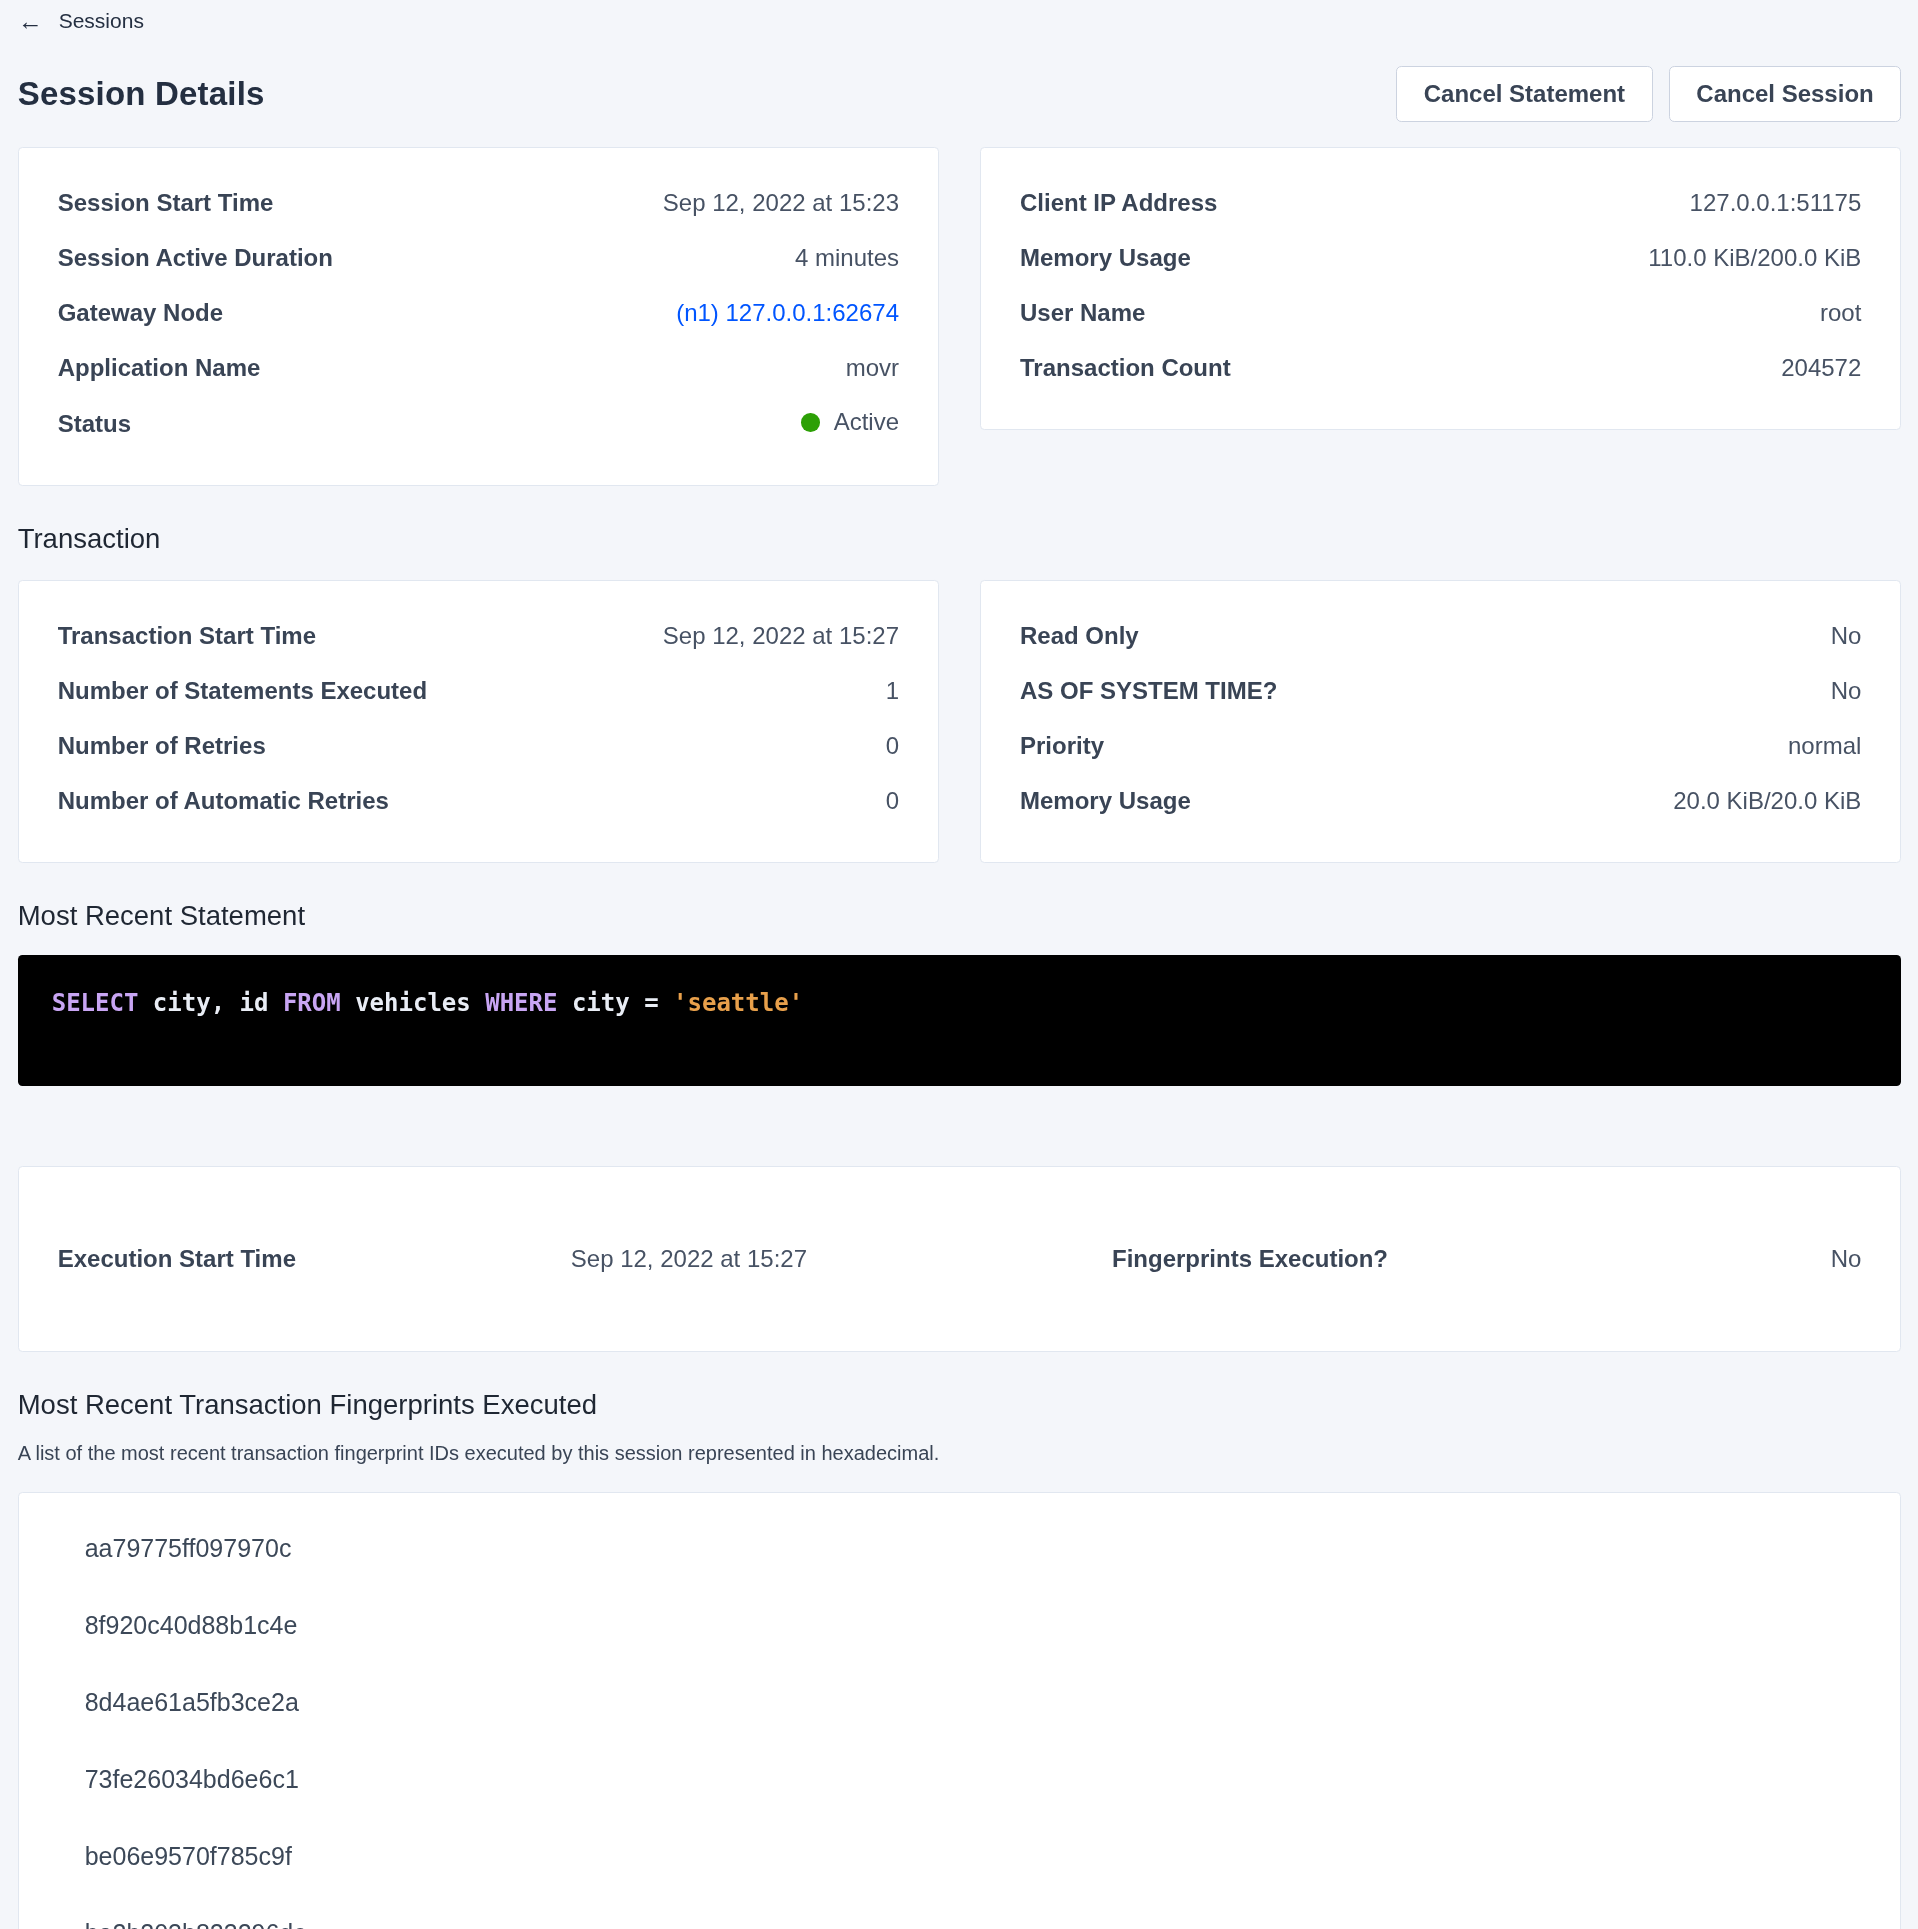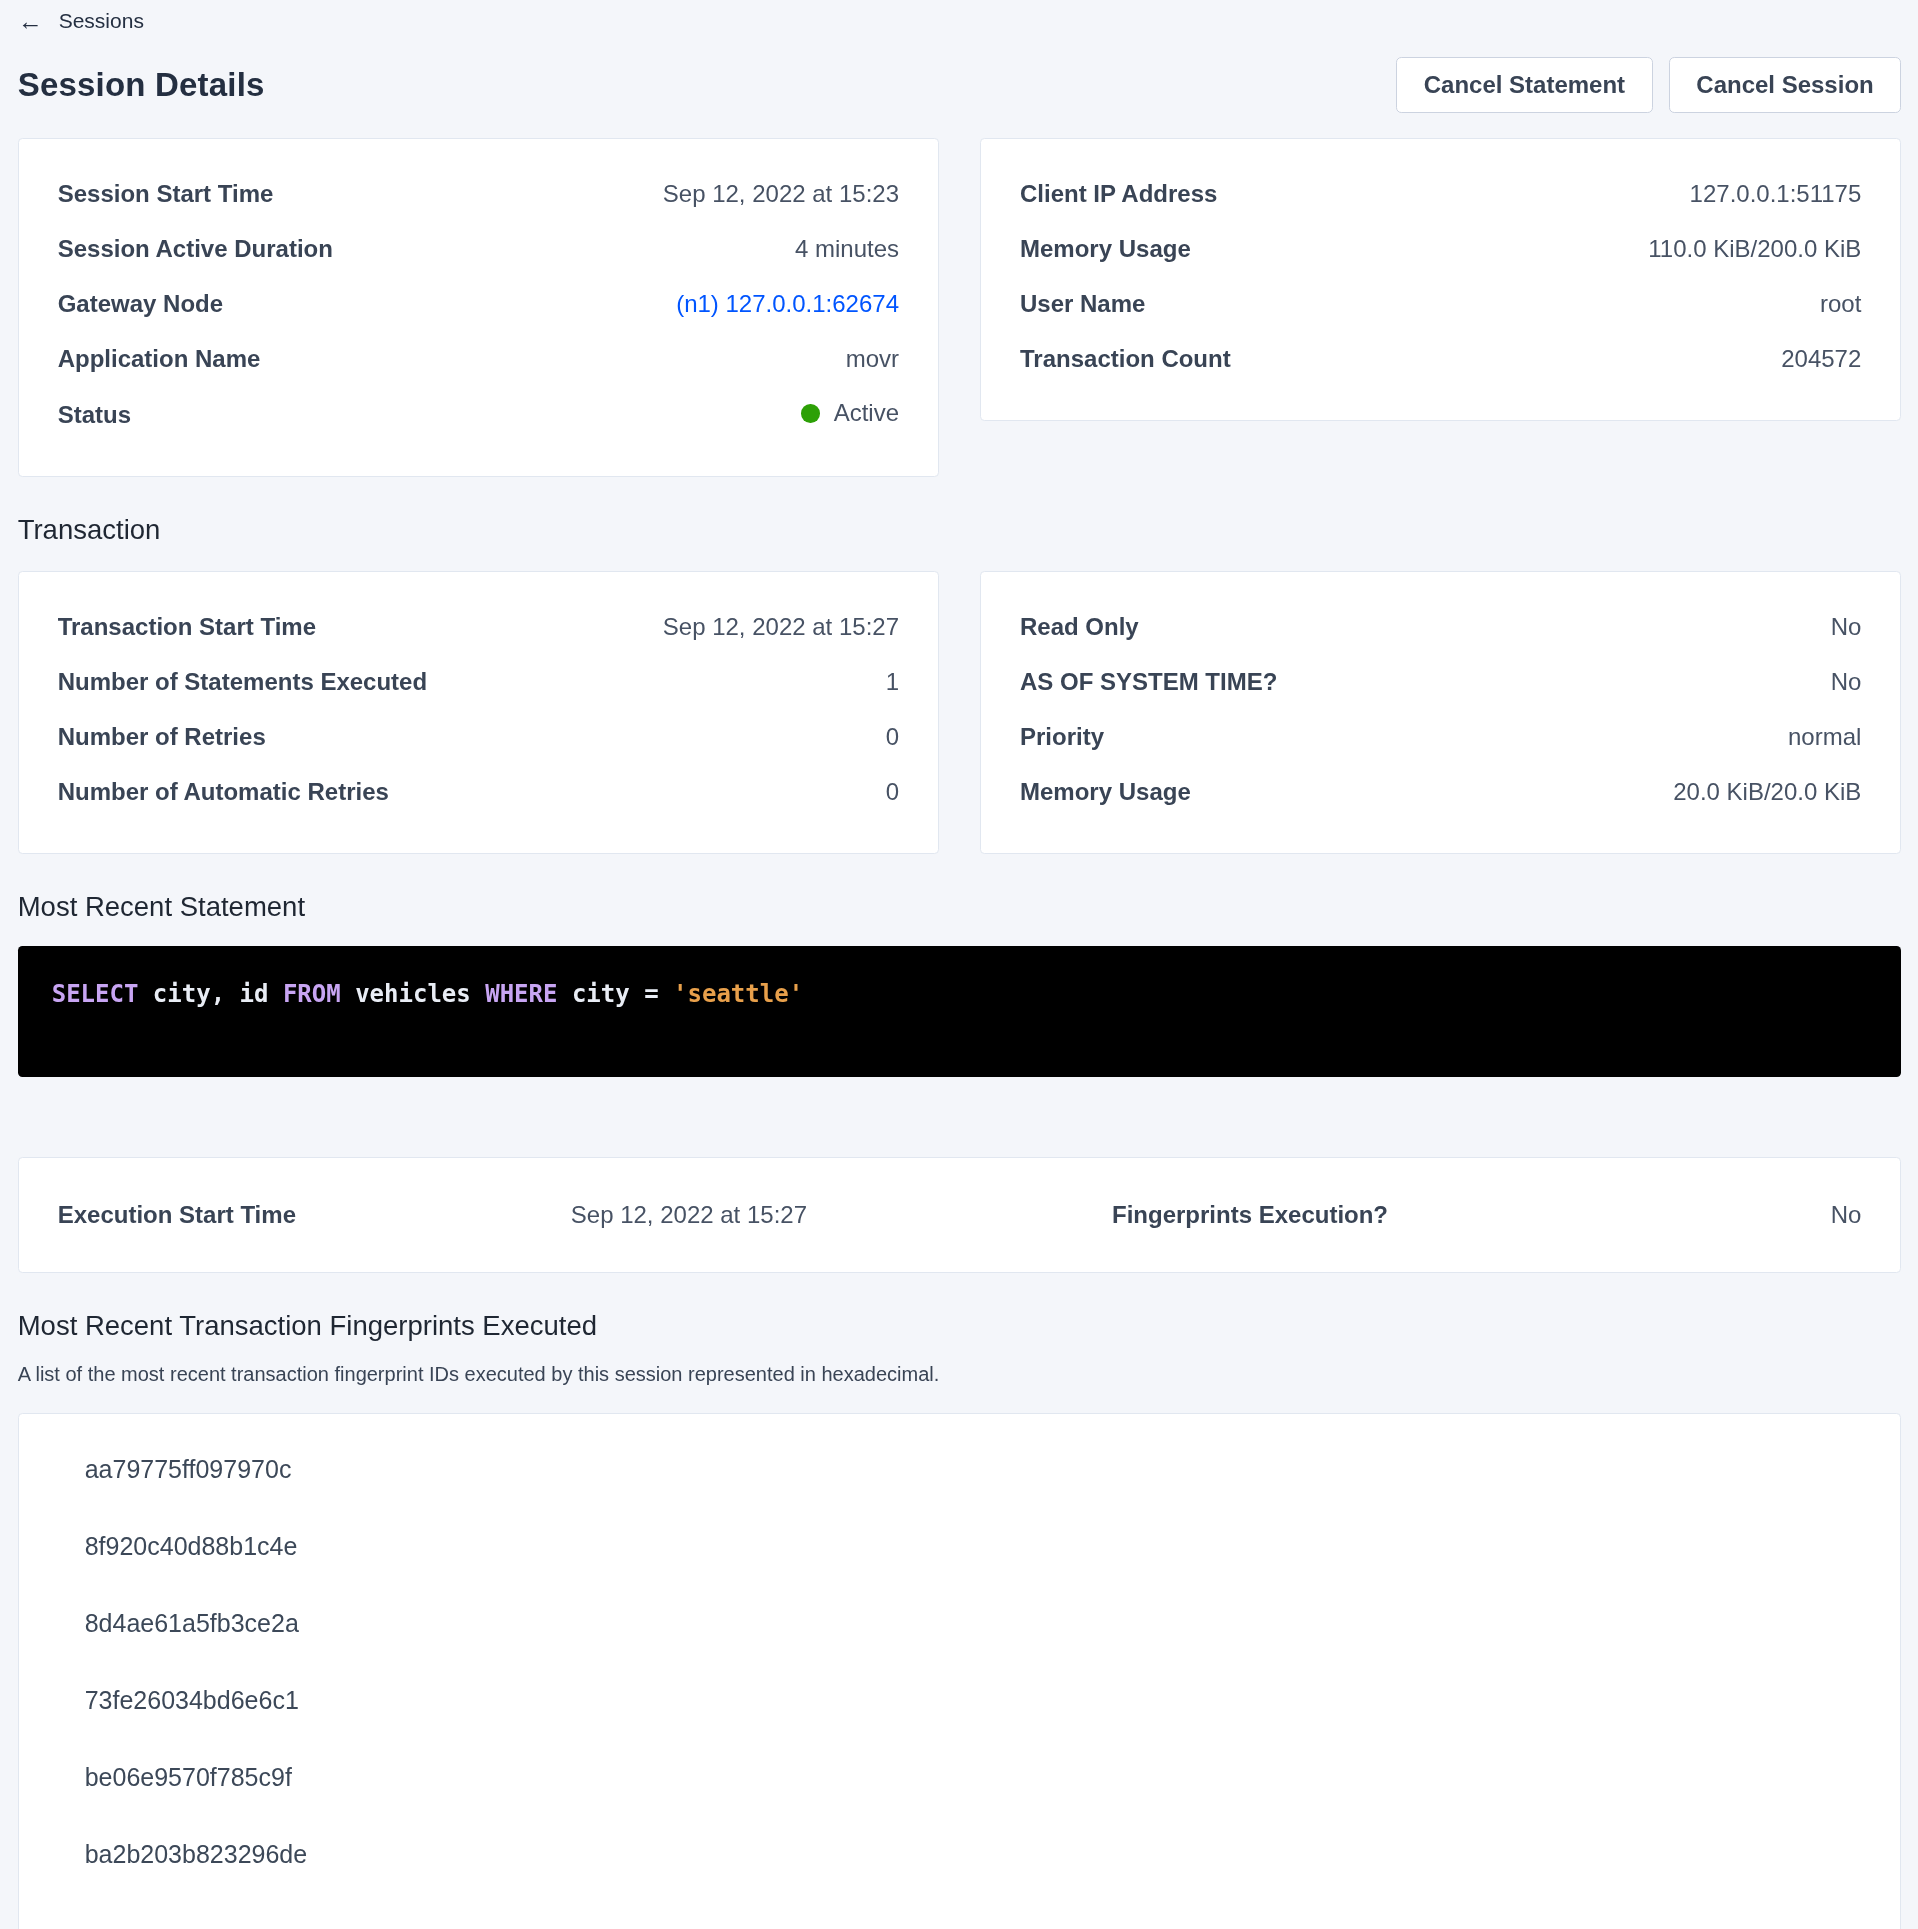--- a/index.html
+++ b/index.html
@@ -18,21 +18,21 @@
     display: inline-flex;
     align-items: center;
     gap: 16px;
     font-size: 21px;
     color: #242f41;
     text-decoration: none;
     cursor: pointer;
   }
   .breadcrumb .arrow { font-size: 25px; line-height: 1; color: #242f41; }
   .title-row {
-    margin-top: 23px;
+    margin-top: 32px;
     display: flex;
     align-items: center;
     justify-content: space-between;
   }
   h1.page-title {
     font-size: 33px;
     font-weight: 700;
     color: #242f41;
     letter-spacing: 0.2px;
   }
@@ -109,21 +109,21 @@
   }
   .sql-code .kw  { color: #c8a5f3; }
   .sql-code .pl  { color: #e9edf5; }
   .sql-code .str { color: #e8a04b; }
   
   .exec-card {
     margin-top: 80px;
     background: #ffffff;
     border: 0.9px solid #e1e7f0;
     border-radius: 4.4px;
-    padding: 42px 39px;
+    padding: 77px 39px;
     display: grid;
     grid-template-columns: 1fr 1fr;
     column-gap: 305px;
   }
   .exec-card .kv-row { padding: 0; }
   
   .fp-card {
     margin-top: 26.6px;
     background: #ffffff;
     border: 0.9px solid #e1e7f0;

